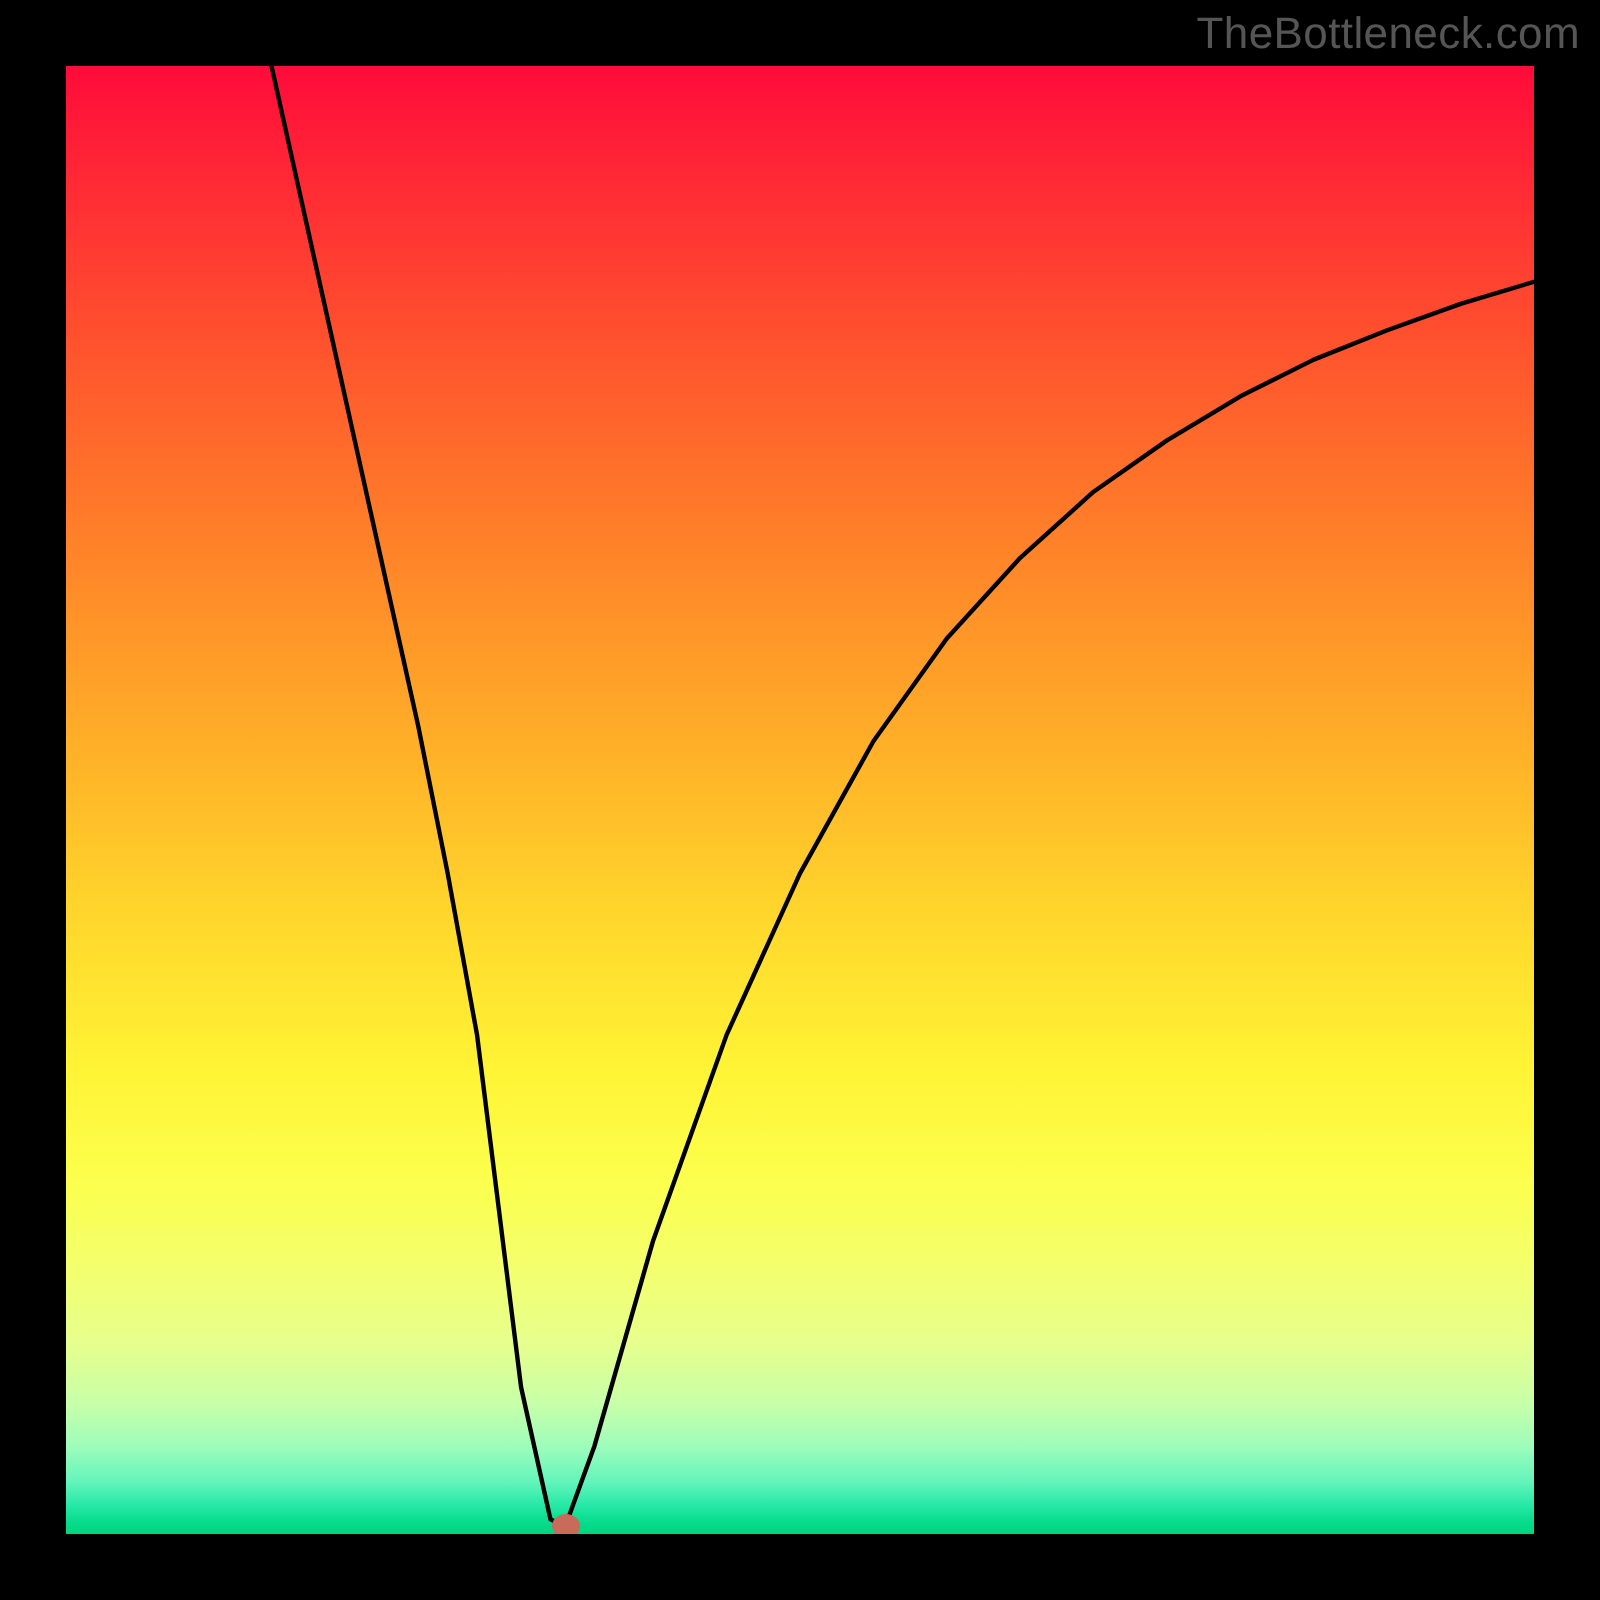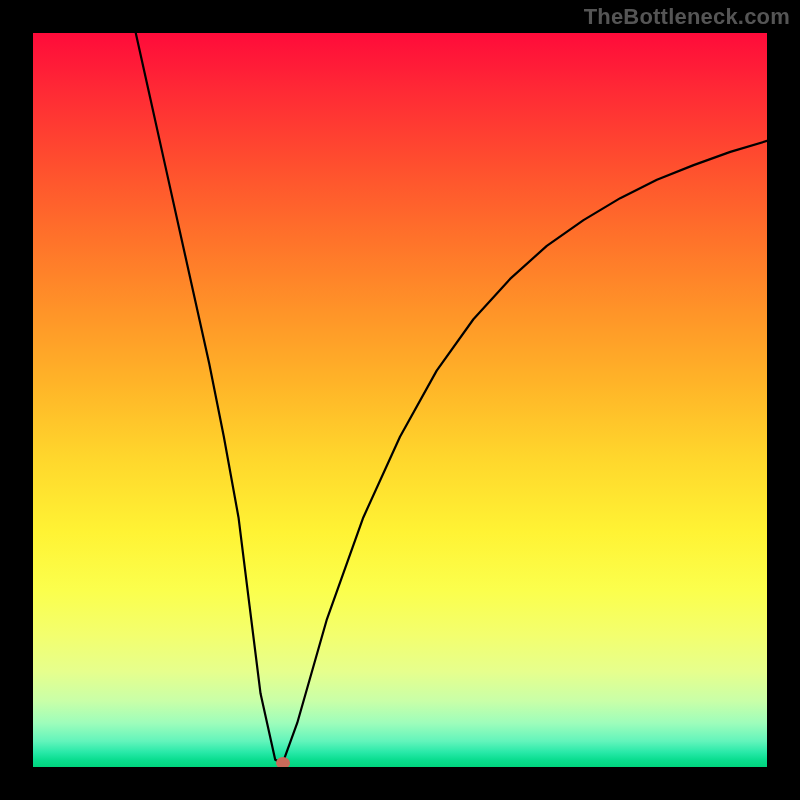--- a/index.html
+++ b/index.html
@@ -16,21 +16,21 @@
     width: 800px;
     height: 800px;
     background: #000;
   }
   .attribution {
     position: absolute;
     top: 4px;
     right: 10px;
     color: #555;
     font-size: 22px;
-    font-weight: 700;
+    font-weight: 400;
     letter-spacing: 0.2px;
     z-index: 5;
   }
   .plot-area {
     position: absolute;
     left: 33px;
     top: 33px;
     width: 734px;   
     height: 734px;
     overflow: hidden;

